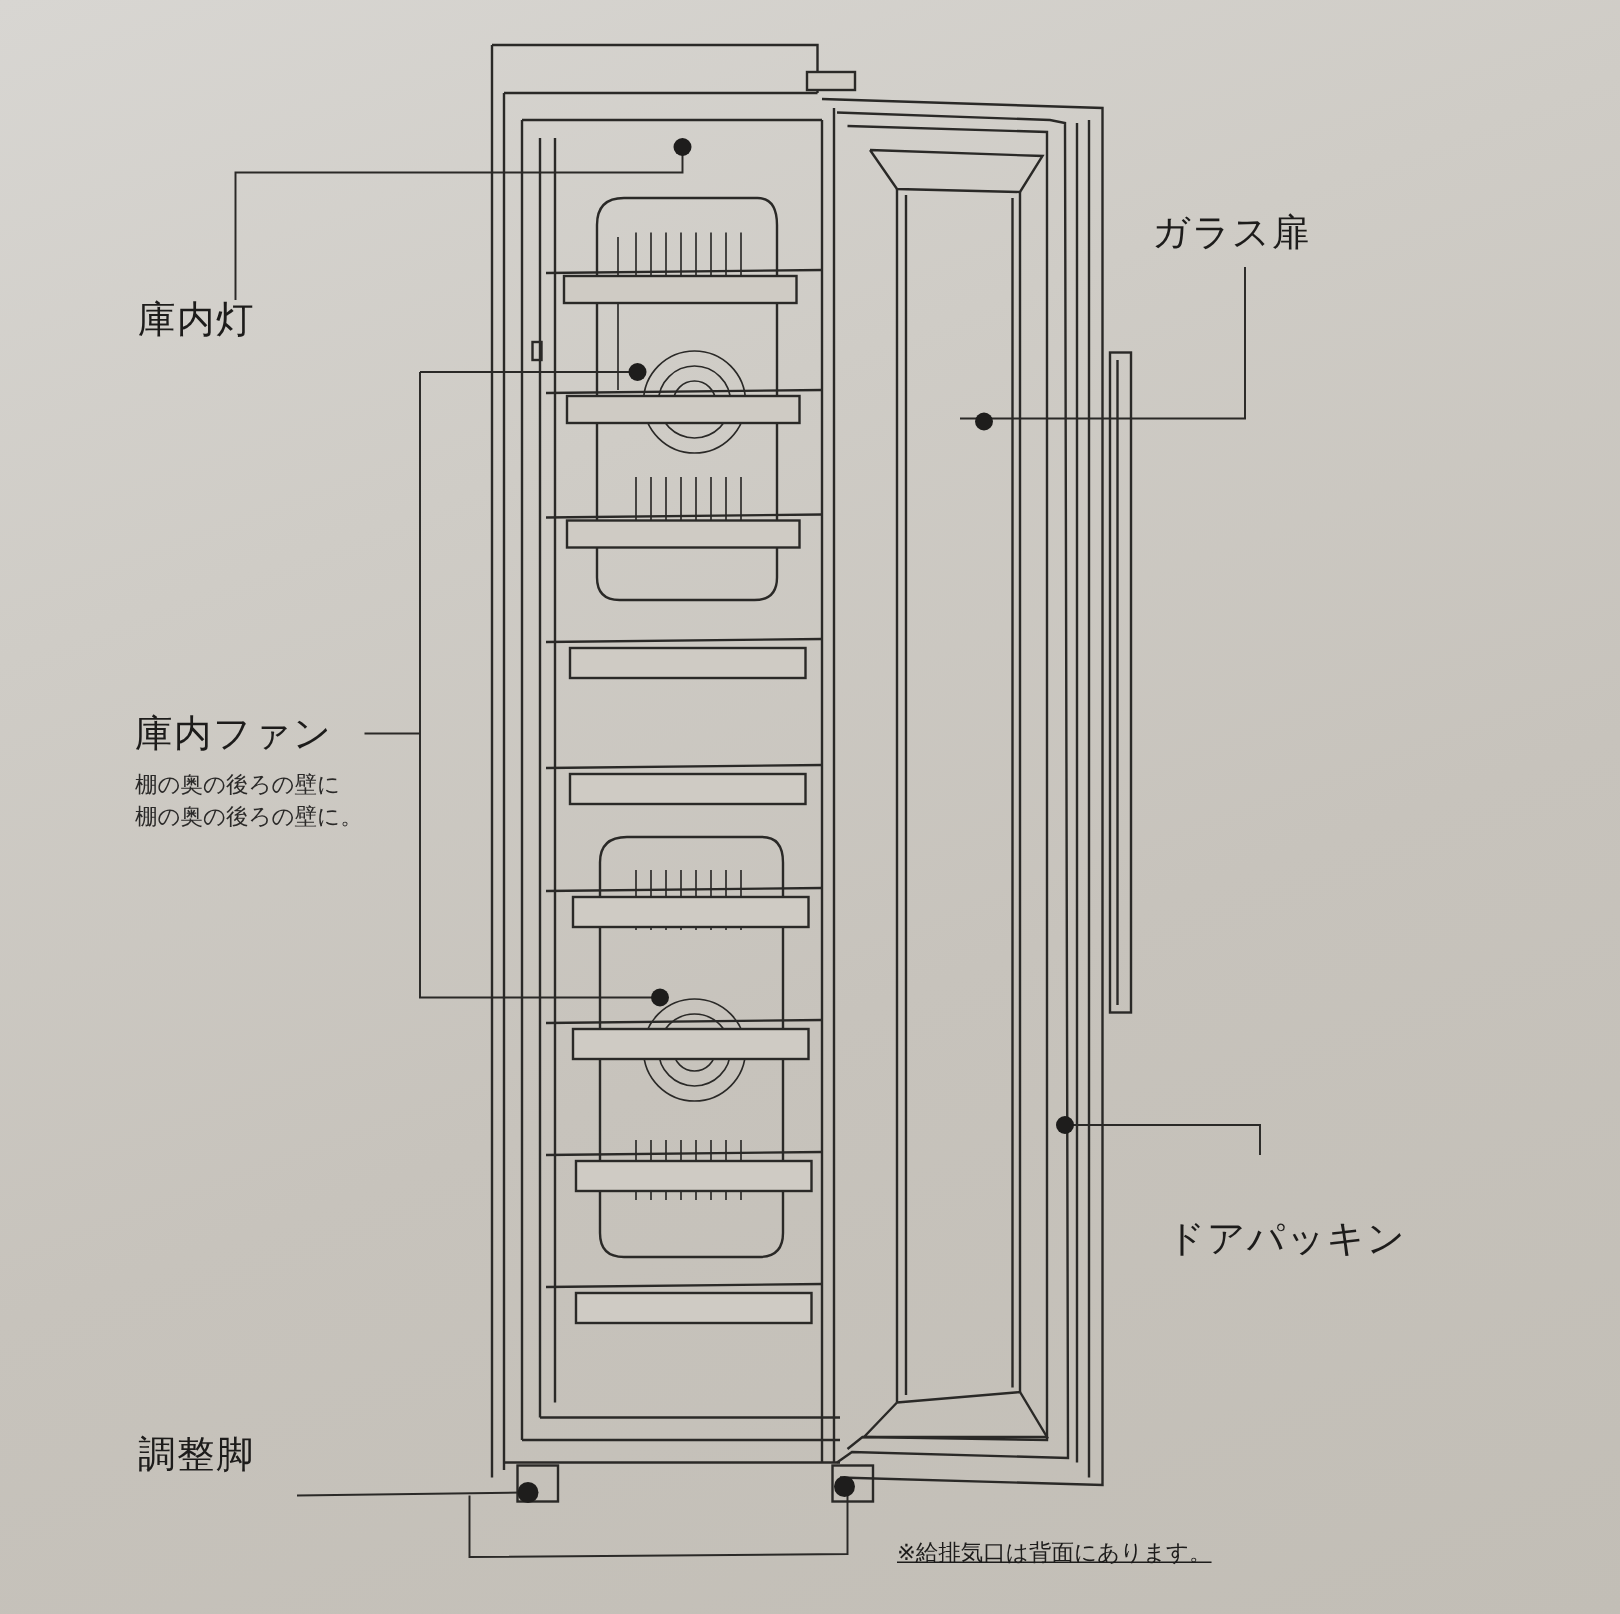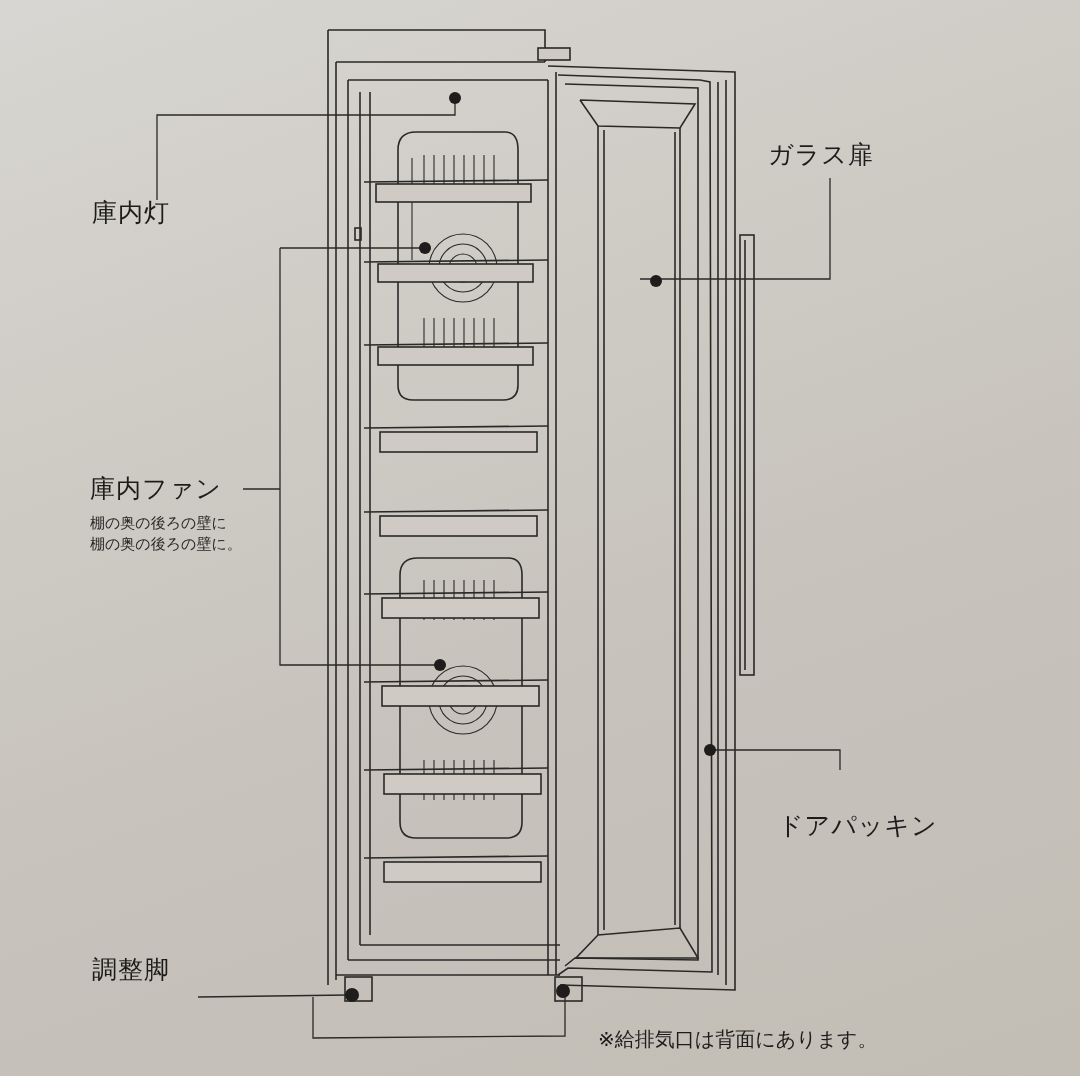--- a/index.html
+++ b/index.html
@@ -3,21 +3,21 @@
 <meta charset="utf-8">
 <style>
   html,body{margin:0;padding:0;}
   body{width:1080px;height:1076px;overflow:hidden;background:#c9c6bf;font-family:"DejaVu Sans",sans-serif;}
   #stage{position:relative;width:1080px;height:1076px;
     background:linear-gradient(160deg,#d8d6d2 0%,#cfccc6 30%,#c7c3bc 60%,#c2beb6 100%);}
   svg.drawing{position:absolute;left:0;top:0;}
   .label{position:absolute;color:#1d1c1b;white-space:nowrap;}
   .lg{font-size:25px;letter-spacing:1px;}
   .sm{font-size:15px;line-height:21px;color:#2a2928;}
-  .note{font-size:20px;}
+  .note{font-size:15px;text-decoration:underline;}
 </style>
 </head>
 <body>
 
 <div id="stage">
 
   <svg class="drawing" width="1080" height="1076" viewBox="0 0 1080 1076" fill="none" stroke="#2a2927" stroke-width="1.6">
 
     <g>
       <polyline points="328,30 545,30 545,62"></polyline>

